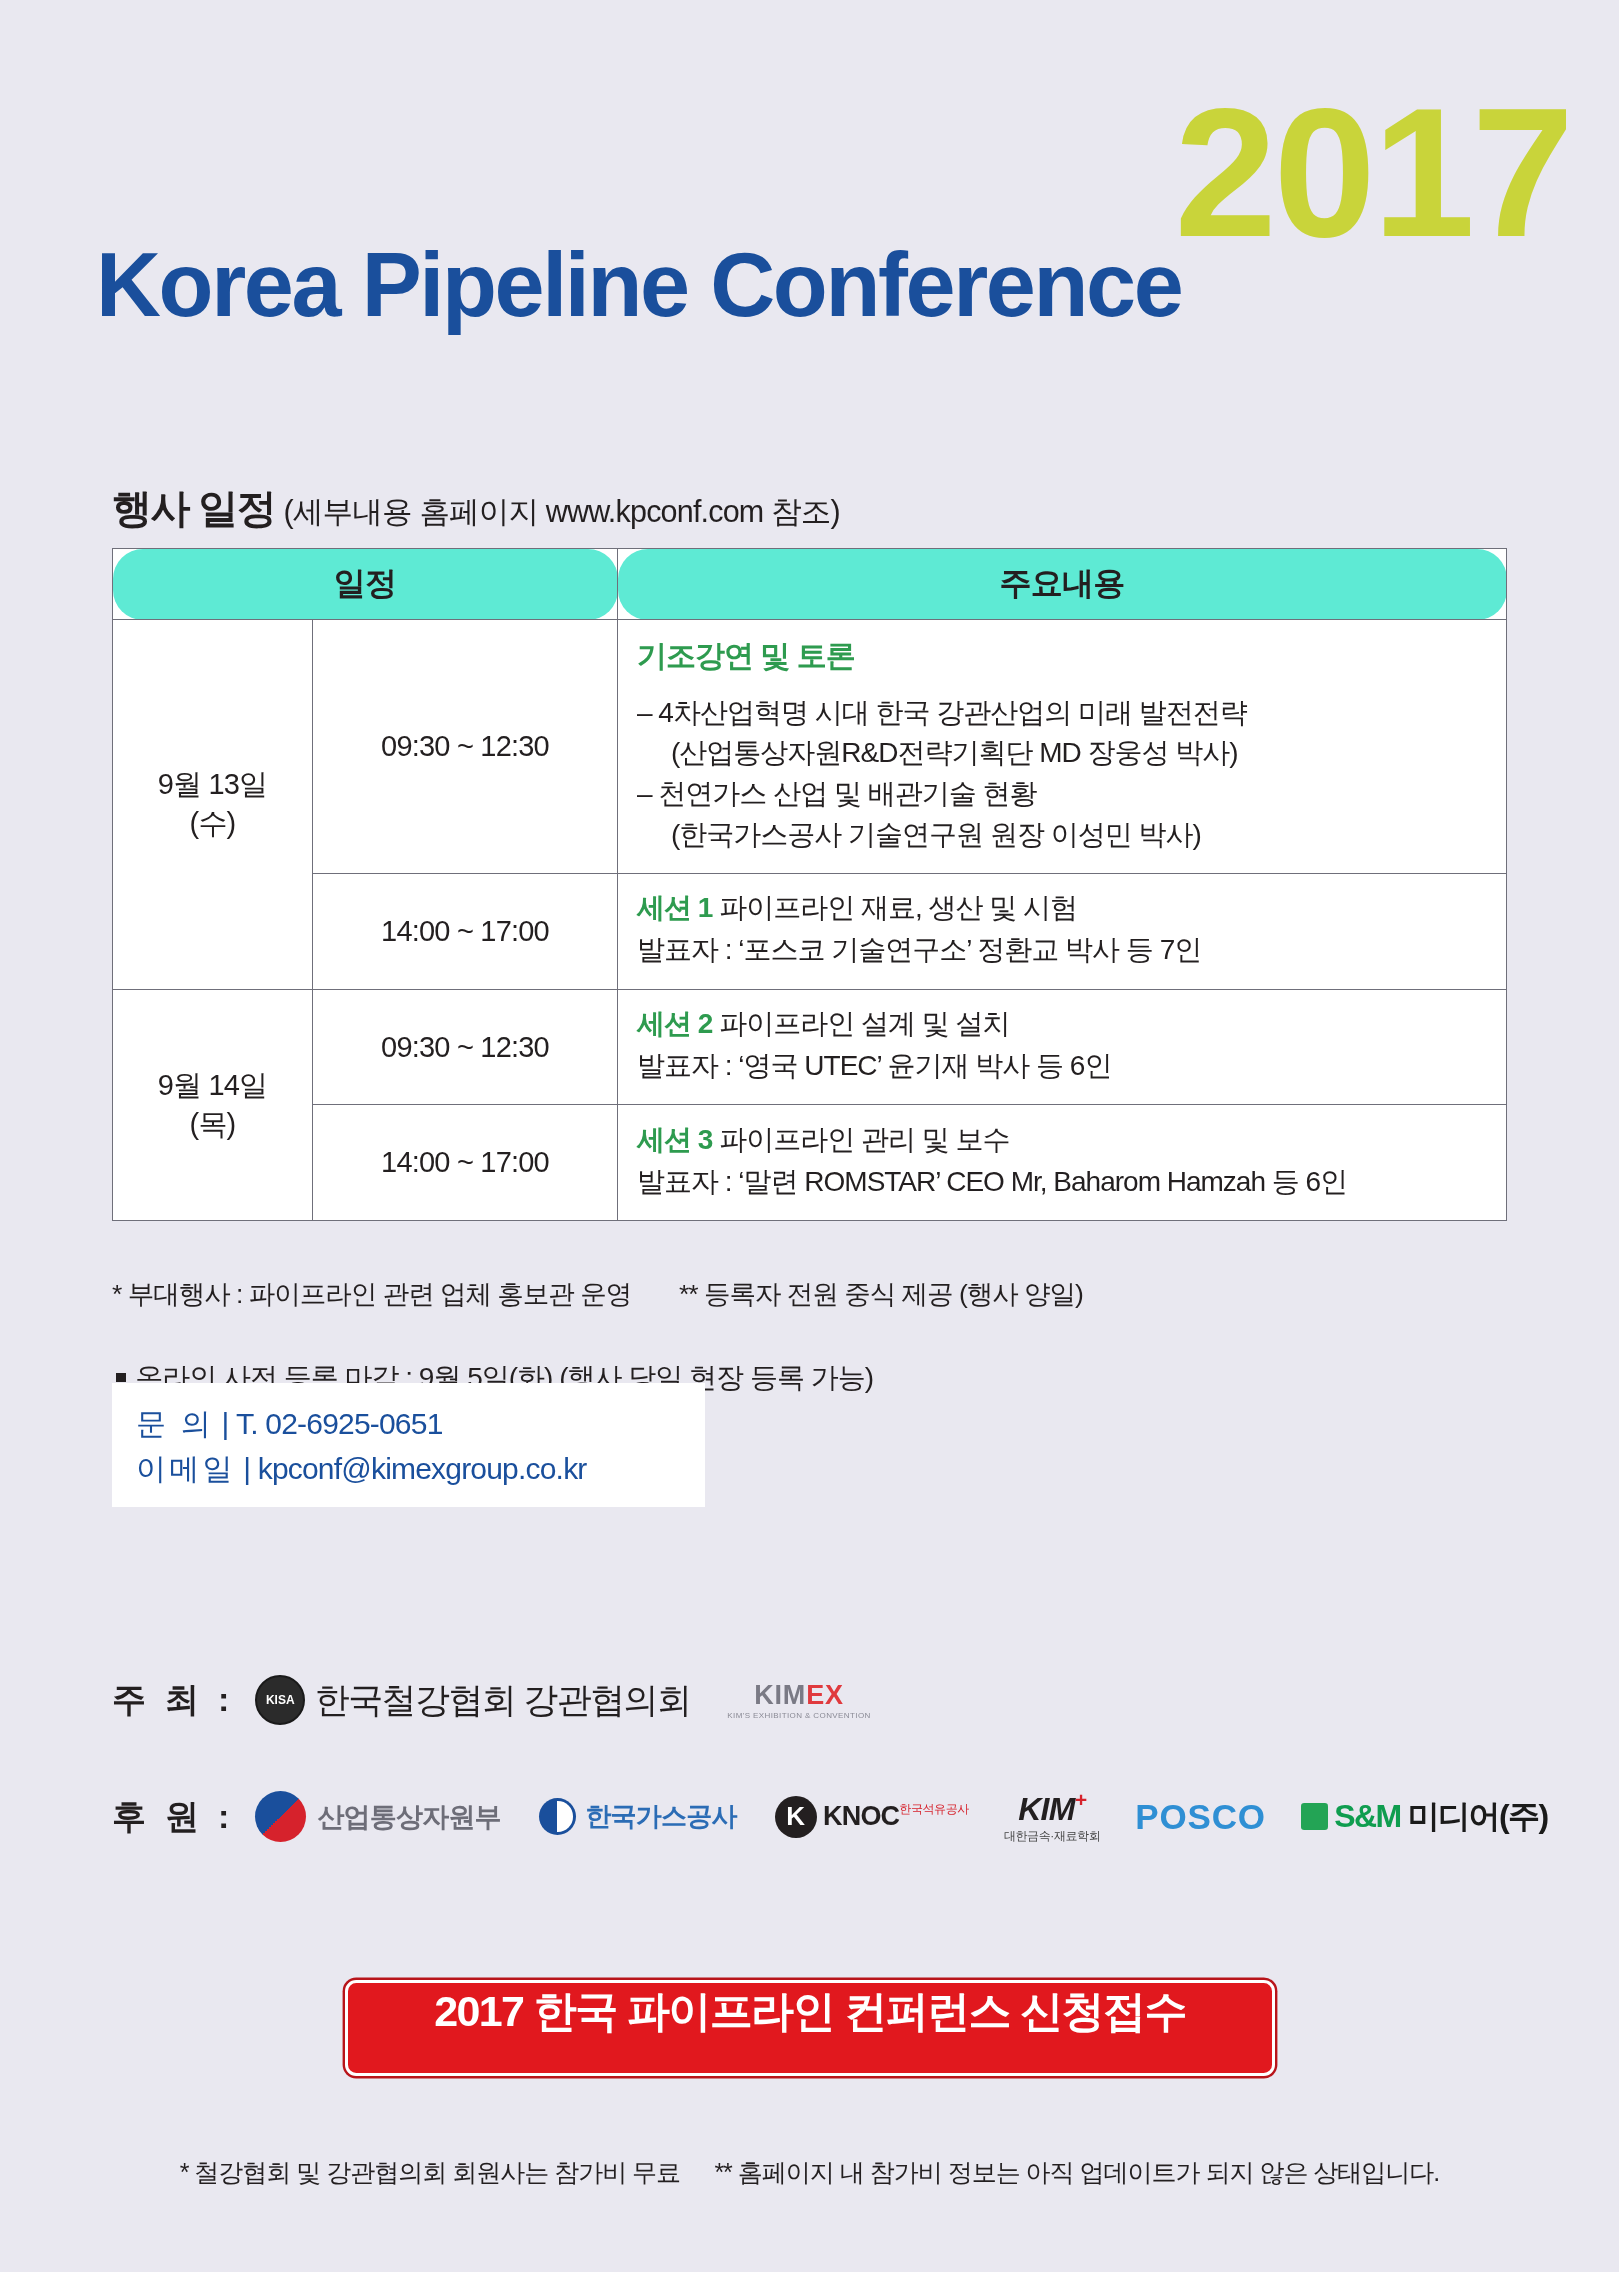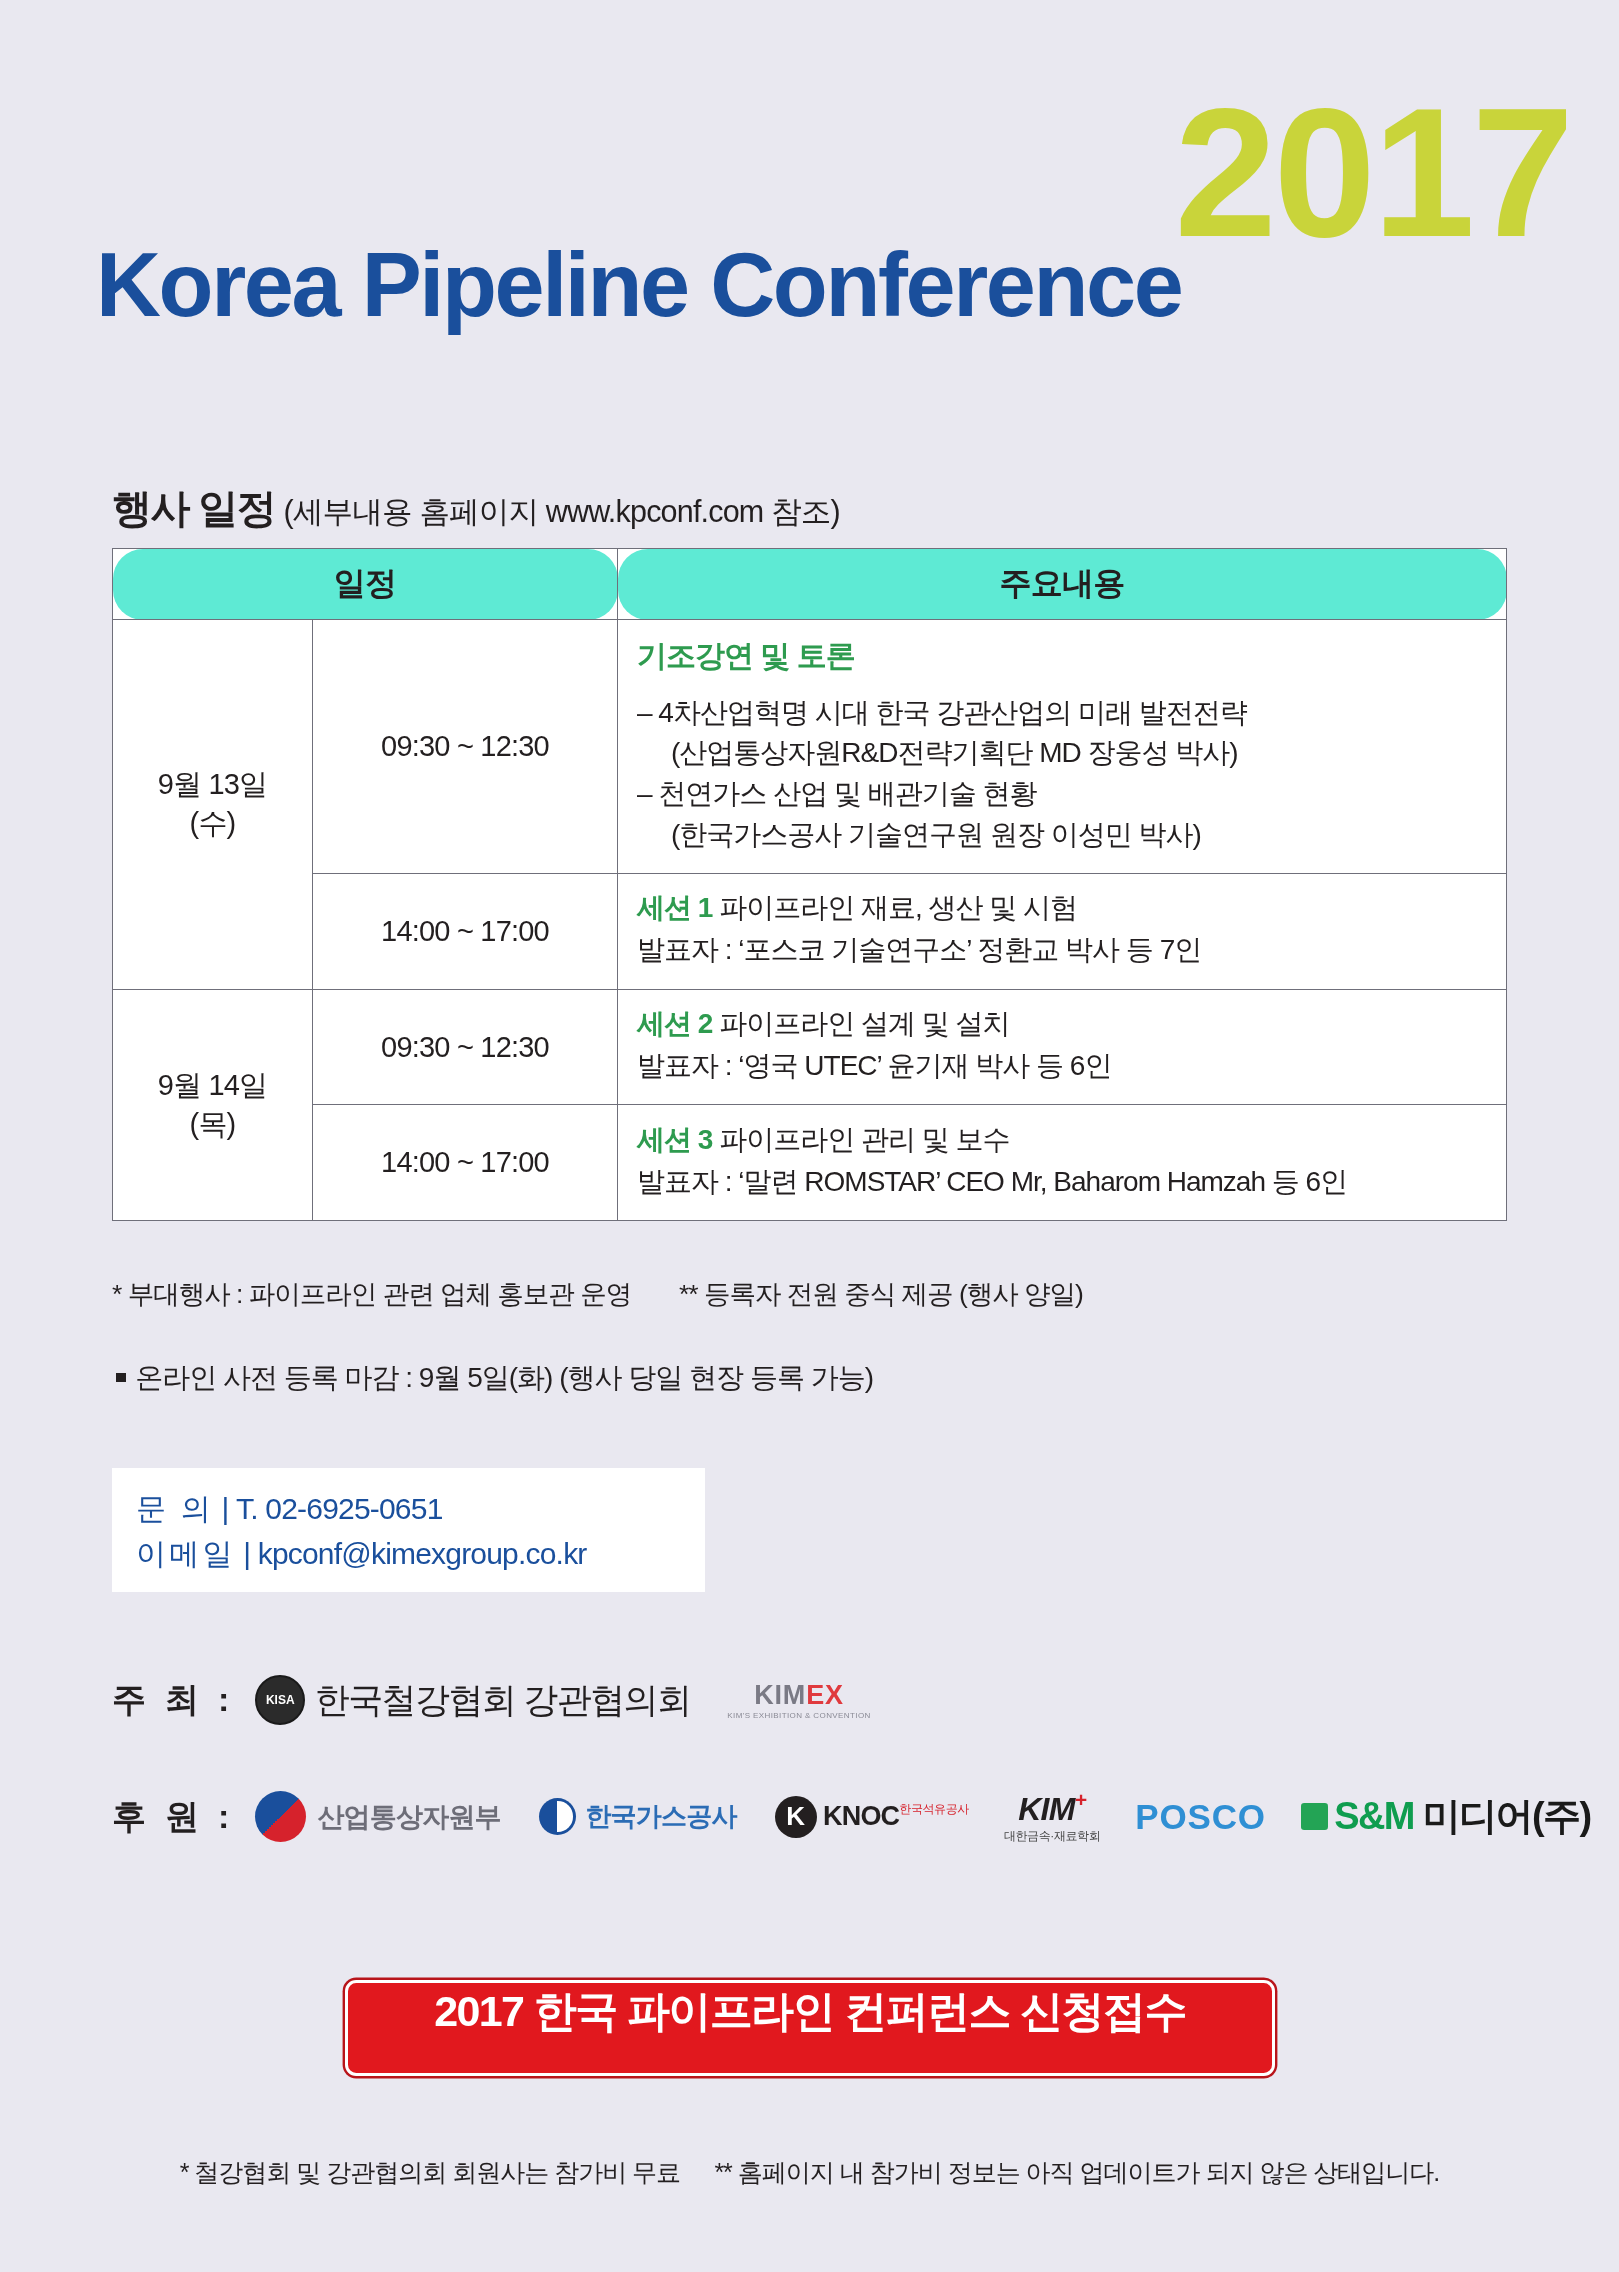--- a/index.html
+++ b/index.html
@@ -151,21 +151,21 @@
     width: 9.6px; height: 9.6px;
     background: #231f20;
     margin-right: 9.6px;
     vertical-align: 4.8px;
   }
 
   
   .contact {
     position: absolute;
     left: 112px;
-    top: 1468px;
+    top: 1383px;
     width: 593px;
     height: 124px;
     background: #ffffff;
     padding: 17.6px 24px;
     color: #1a4f9c;
     font-size: 30px;
     line-height: 1.5;
     letter-spacing: -0.8px;
   }
   .contact .lbl { letter-spacing: 3.2px; }
@@ -245,21 +245,21 @@
 
   .logo-posco {
     font-size: 35px; font-weight: bold; color:#2f8fd4; letter-spacing: 0.8px;
     margin-right: 35px;
   }
 
   .logo-snm { display:flex; align-items:center; }
   .snm-mark {
     width: 27px; height: 27px; background:#23a455; margin-right: 6.4px; border-radius: 3.2px;
   }
-  .snm-text { font-size: 38px; font-weight: bold; color:#0f9d4f; letter-spacing: -1.6px; }
+  .snm-text { font-size: 32px; font-weight: bold; color:#0f9d4f; letter-spacing: -1.6px; }
   .snm-text .dark { color:#1a1a1a; }
 
   
   .cta {
     position: absolute;
     left: 345px;
     top: 1980px;
     width: 930px;
     height: 96px;
     background: #e1181e;

